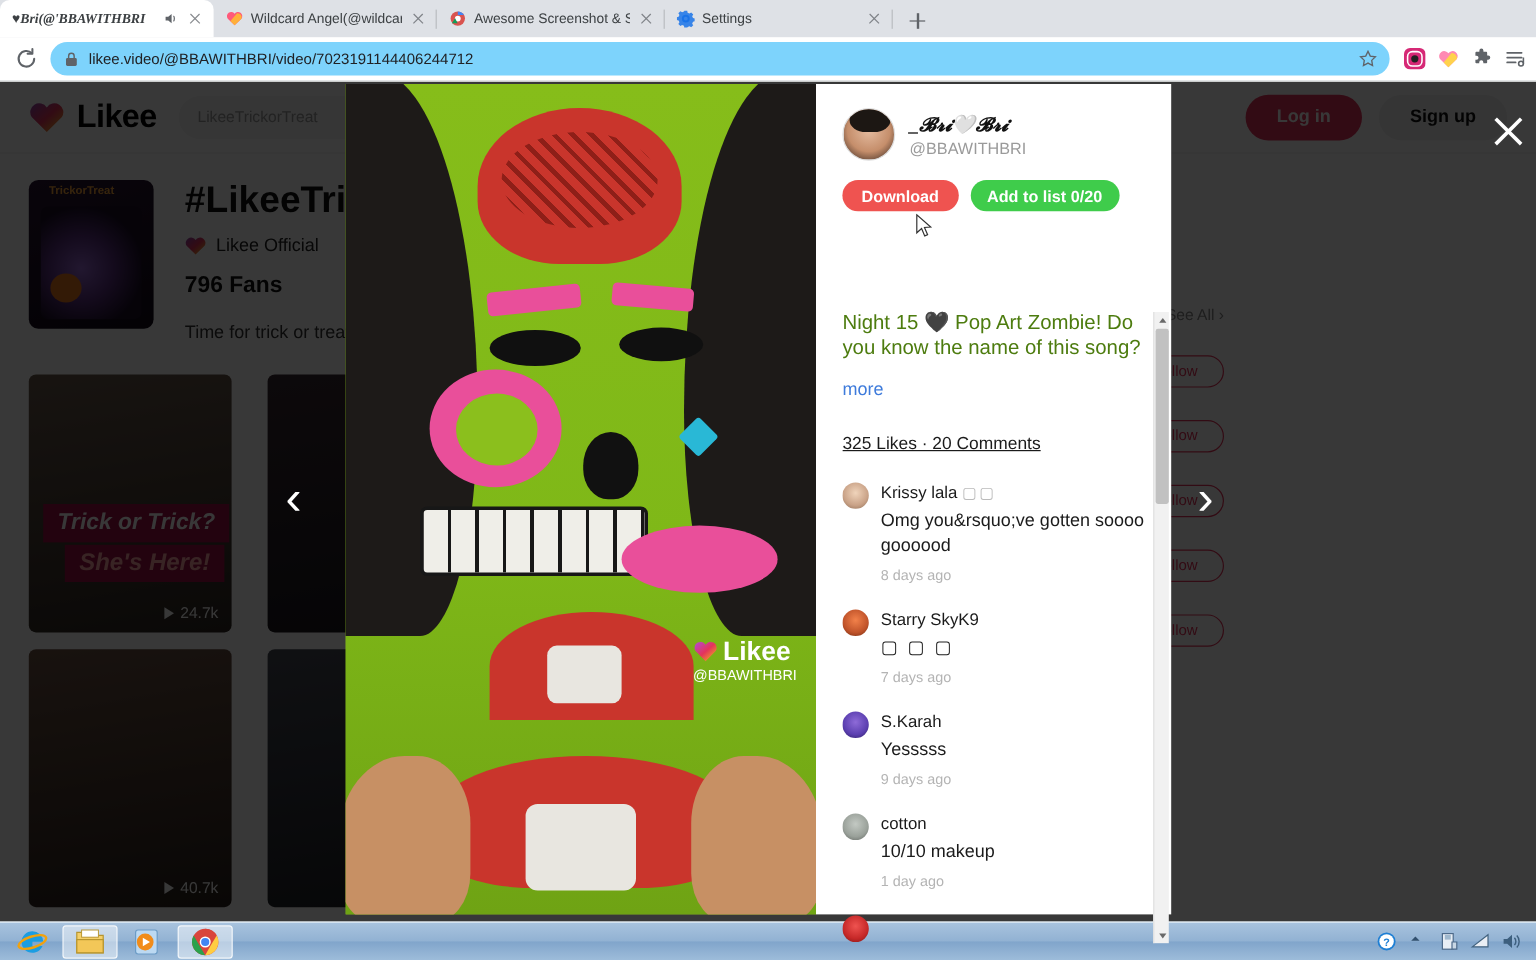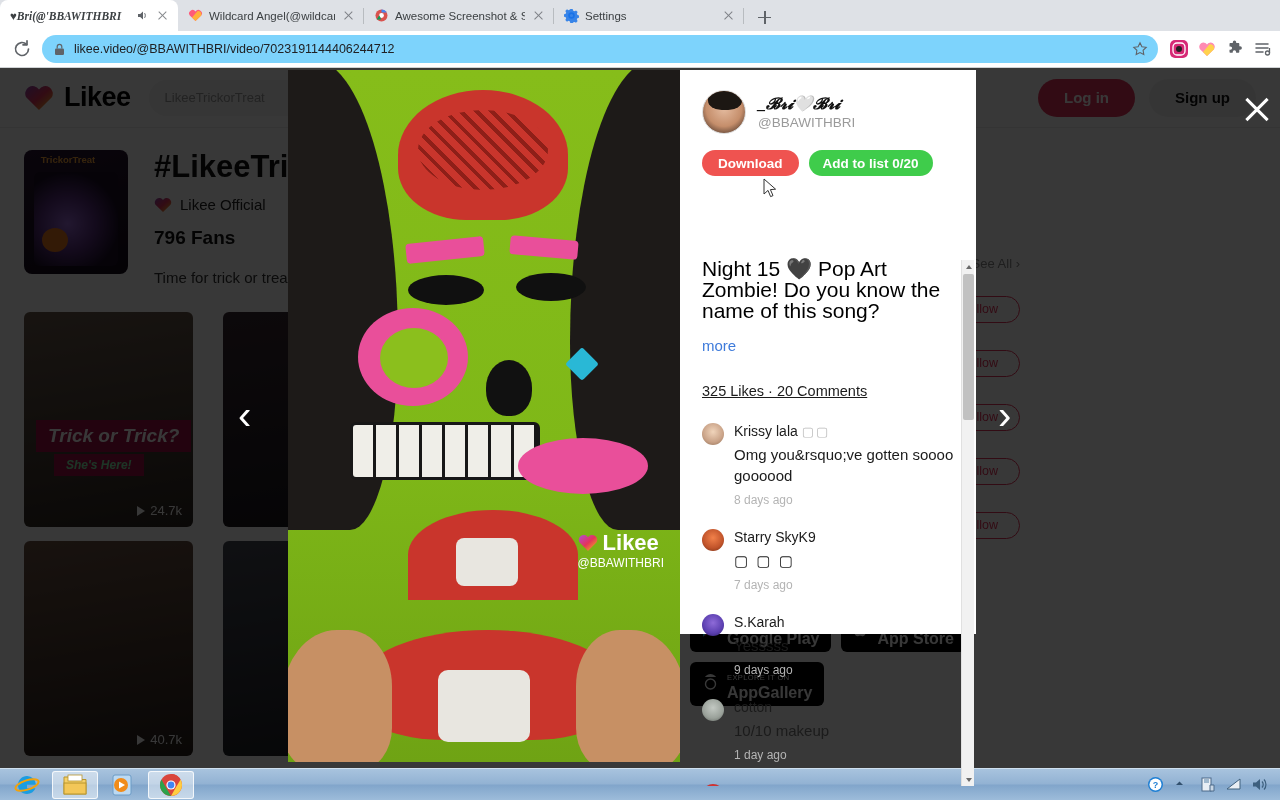--- a/index.html
+++ b/index.html
@@ -129,22 +129,22 @@
   .feed-card.c2 { background:linear-gradient(170deg,#3b2a33 0%,#17161c 100%); }
   .feed-card.c3 { background:linear-gradient(170deg,#5a7a40 0%,#2c3a20 100%); }
   .feed-card.c4 { background:linear-gradient(170deg,#6e5344 0%,#2a211c 100%); }
   .feed-card.c5 { background:linear-gradient(170deg,#474a55 0%,#1d1f24 100%); }
   .feed-card.c6 { background:linear-gradient(170deg,#7b6b52 0%,#2e2a22 100%); }
   .feed-banner {
     position:absolute; left:12px; top:108px; background:#9e1144; color:#fff;
     font-style:italic; font-weight:bold; font-size:19px; padding:5px 12px;
   }
   .feed-banner2 {
-    position:absolute; left:30px; top:142px; background:#9e1144; color:#86efac;
-    font-style:italic; font-weight:bold; font-size:12px; padding:4px 12px;
+    position:absolute; left:30px; top:142px; background:#9e1144; color:#fca5a5;
+    font-style:italic; font-weight:bold; font-size:20px; padding:4px 12px;
   }
   .feed-views {
     position:absolute; right:11px; bottom:9px; color:#fff; font-size:13px;
     display:flex; align-items:center; gap:5px;
   }
   .play-tri {
     width:0; height:0; border-left:8px solid #fff;
     border-top:5px solid transparent; border-bottom:5px solid transparent;
   }
 
@@ -210,21 +210,21 @@
   .watermark {
     position:absolute; right:16px; top:462px; display:flex; flex-direction:column;
     align-items:flex-start; color:#fff; line-height:1;
   }
   .wm-row { display:flex; align-items:center; gap:5px; }
   .wm-heart { width:20px; height:18px; position:relative; }
   .wm-likee { font-size:22px; font-weight:bold; }
   .wm-handle { font-size:12px; margin-top:3px; }
 
   .modal-panel {
-    width:296px; height:564px; background:#fff; position:relative;
+    width:296px; height:692px; background:#fff; position:relative;
     padding:20px 34px 0 22px;
   }
   .prof-row { display:flex; align-items:center; gap:12px; }
   .avatar-big {
     width:44px; height:44px; border-radius:50%; flex:0 0 44px;
     background:radial-gradient(circle at 50% 42%, #e4bb9f 0%, #c58e6b 55%, #2a1d18 100%);
     position:relative; overflow:hidden; border:1px solid #ddd;
   }
   .avatar-big::before {
     content:""; position:absolute; left:5px; top:-5px; width:34px; height:24px;
@@ -240,21 +240,21 @@
     height:26px; padding:0 16px; border-radius:13px; background:#ef5350; color:#fff;
     font-size:13.5px; font-weight:bold; display:flex; align-items:center;
   }
   .btn-add {
     height:26px; padding:0 14px; border-radius:13px; background:#3fcc4b; color:#fff;
     font-size:13.5px; font-weight:bold; display:flex; align-items:center;
   }
   .scroll-area {
     position:absolute; left:22px; top:188px; width:252px; height:528px; overflow:hidden;
   }
-  .desc { font-size:21px; color:#000000; line-height:21px; }
+  .desc { font-size:17px; color:#4d7c0f; line-height:21px; }
   .more-link { font-size:15px; color:#3e7bdb; margin-top:16px; }
   .stats { font-size:14.5px; color:#1b1b1b; margin-top:29px;text-decoration:underline; }
   .comments { margin-top:24px; }
   .cmt { display:flex; gap:10px; margin-bottom:22px; }
   .cmt-av { width:22px; height:22px; border-radius:50%; flex:0 0 22px; }
   .cmt-body { flex:1 1 auto; }
   .cmt-name { font-size:14px; color:#1b1b1b; }
   .cmt-boxes { color:#bbb; letter-spacing:2px; font-size:13px; }
   .cmt-text { font-size:15px; color:#1b1b1b; line-height:21px; margin-top:5px; }
   .cmt-time { font-size:12px; color:#b4b4b4; margin-top:7px; }

